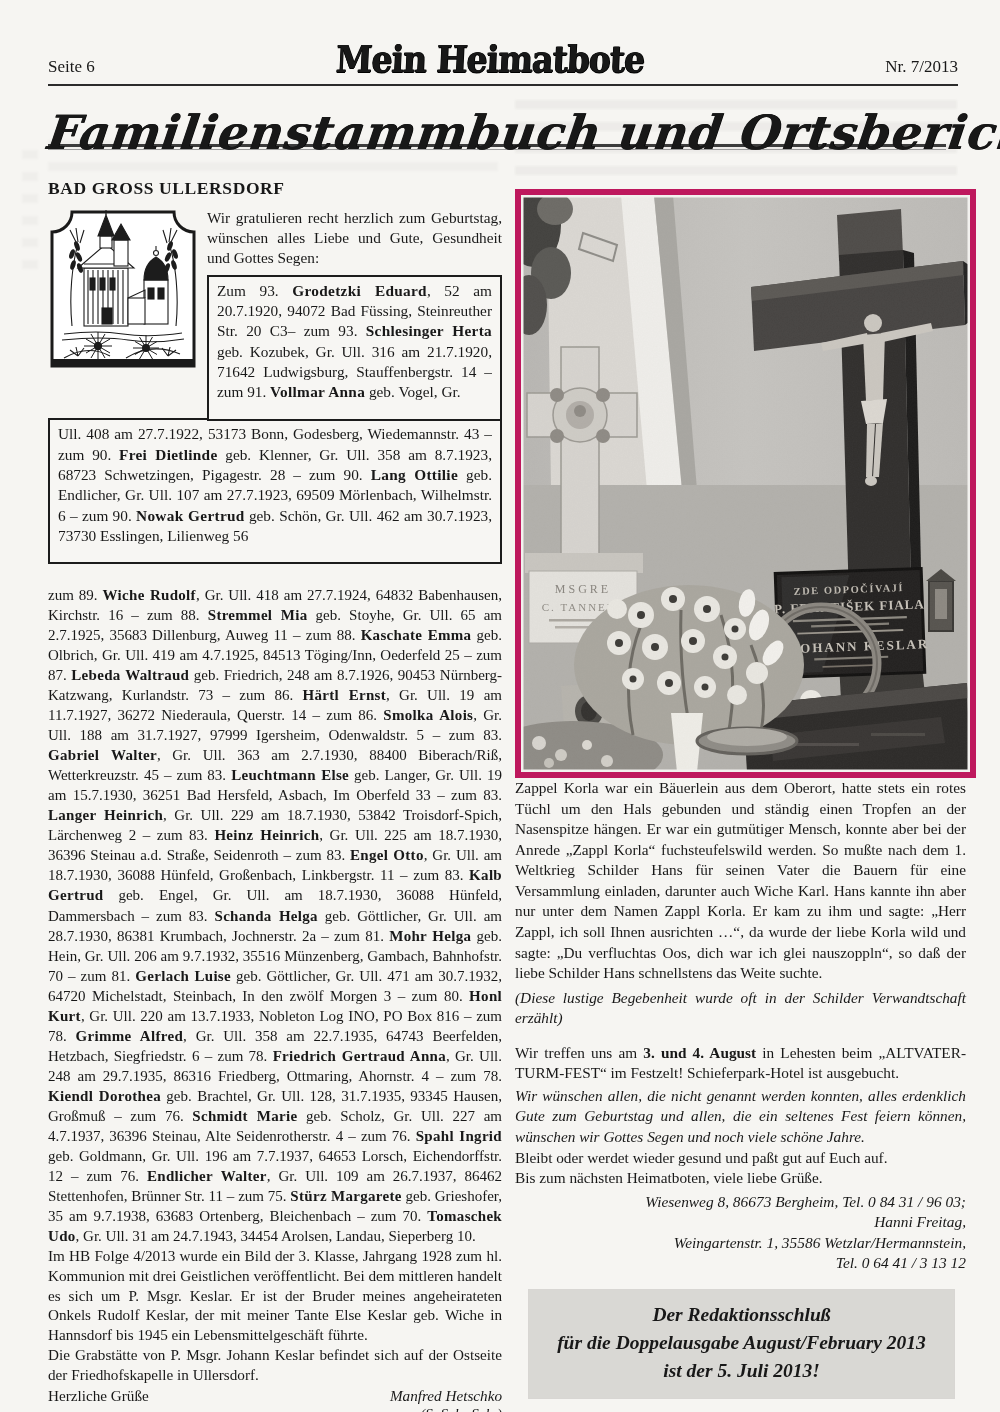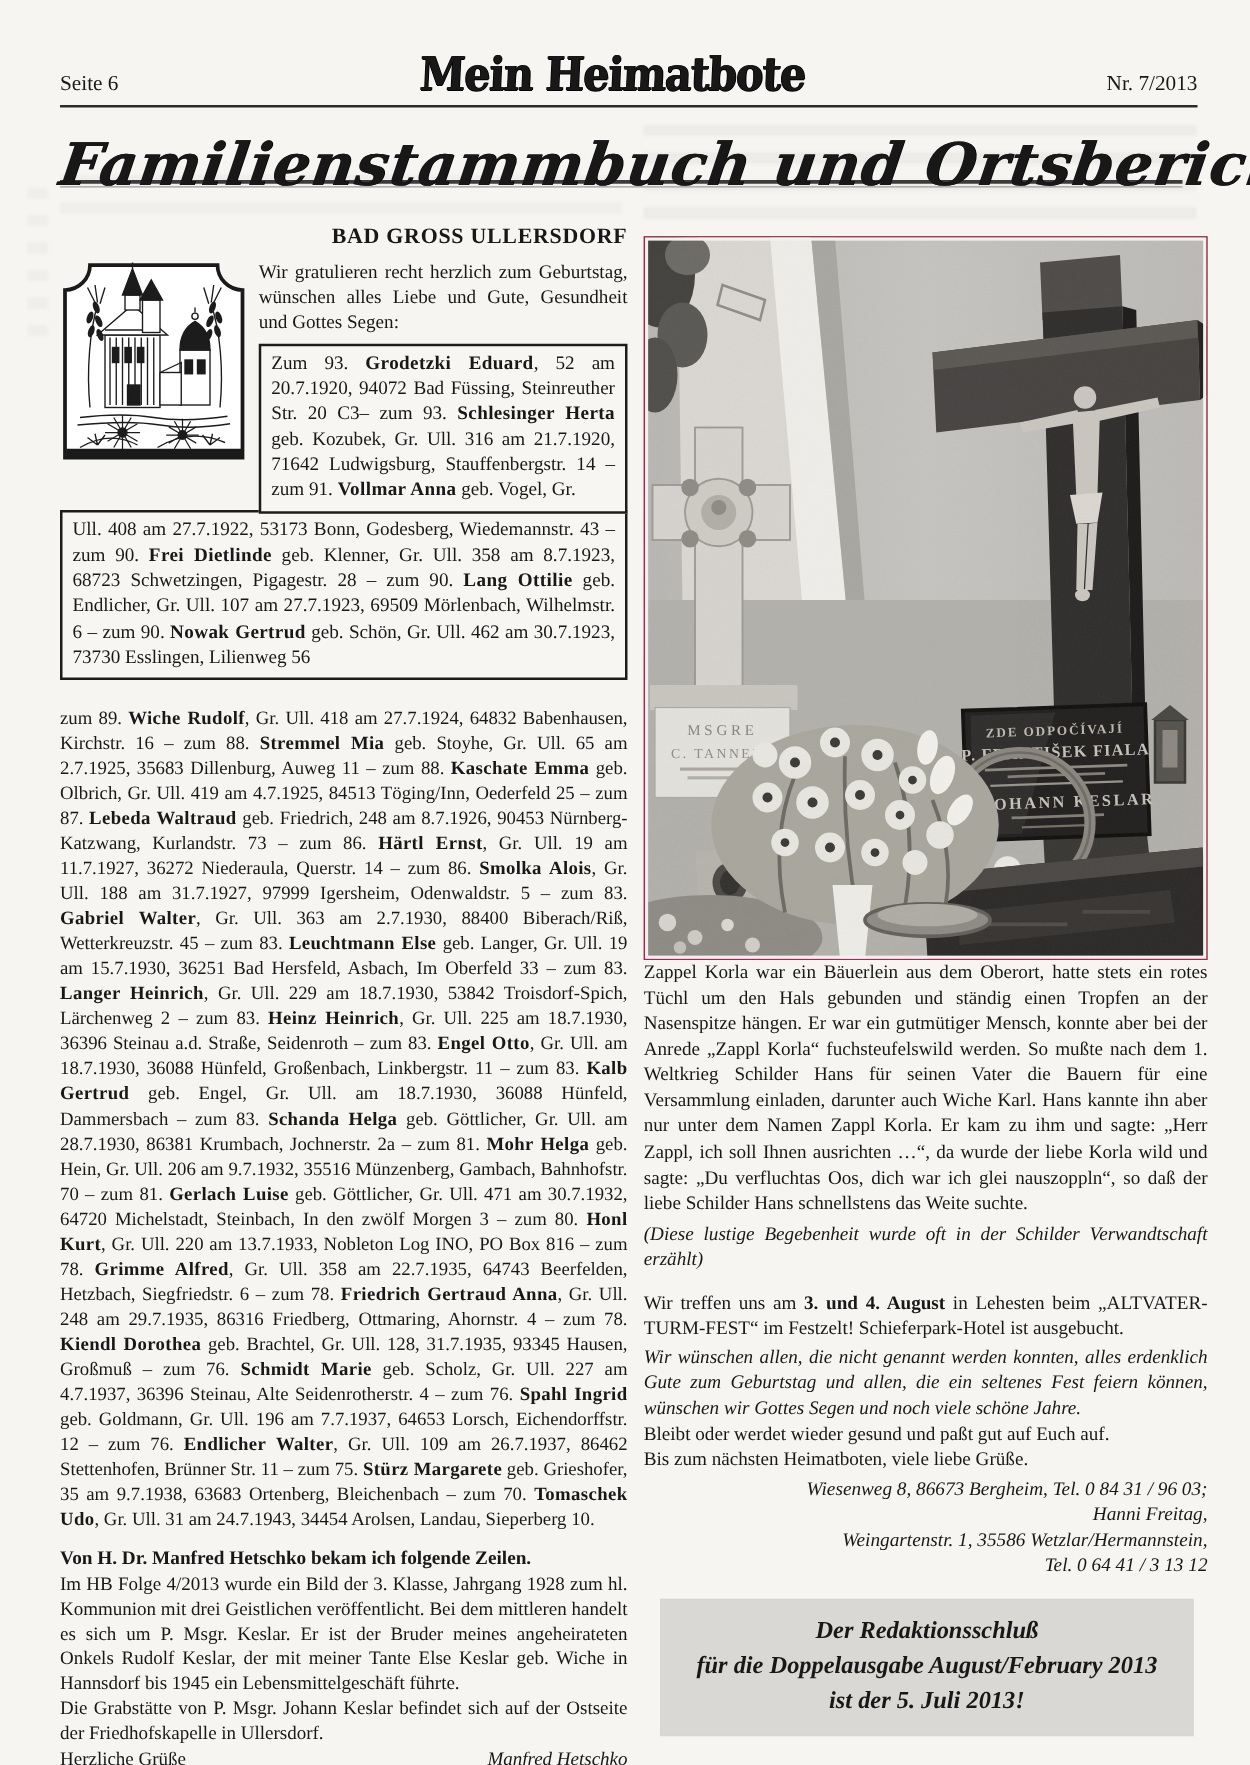--- a/index.html
+++ b/index.html
@@ -34,36 +34,36 @@
   .ghost{position:absolute;opacity:.5;filter:blur(1.2px);pointer-events:none;
     background:repeating-linear-gradient(180deg,rgba(130,128,124,.16) 0 9px,rgba(0,0,0,0) 9px 22px);}
   .ghost-a{left:515px;top:100px;width:442px;height:76px;}
   .ghost-b{left:48px;top:140px;width:450px;height:34px;opacity:.35;}
   .ghost-c{left:22px;top:150px;width:16px;height:120px;opacity:.35;}
   
   .columns{display:flex;gap:13px;padding:0 42px 0 48px;margin-top:6px;}
   .col-left{width:454px;flex:none;}
   .col-right{width:451px;flex:none;}
   
-  .town-heading{text-align:right;font-size:17.5px;font-weight:bold;letter-spacing:.6px;margin:10px 0 9px;}
+  .town-heading{text-align:left;font-size:17.5px;font-weight:bold;letter-spacing:.6px;margin:10px 0 9px;}
   .intro-grid{display:flex;gap:9px;align-items:flex-start;}
   .church-fig{width:150px;flex:none;}
   .intro-right{flex:1;min-width:0;}
   .intro-par{font-size:15.3px;line-height:1.3;text-align:justify;margin:0 0 7px;}
-  .bbox{border:2.5px solid #1c1c1c;padding:4px 8px 6px;font-size:15.3px;line-height:1.33;text-align:justify;background:#f7f6f3;}
+  .bbox{border:2.5px solid #1c1c1c;padding:4px 8px 16px;font-size:15.3px;line-height:1.33;text-align:justify;background:#f7f6f3;}
   .bbox2{margin-top:-2.5px;}
   .birthday-list{font-size:15px;line-height:1.335;text-align:justify;margin-top:21px;}
   .birthday-list b,.bbox b{letter-spacing:.3px;}
   .letter-heading{font-size:15.4px;font-weight:bold;margin:12px 0 2px;}
   .letter-par{font-size:15.2px;line-height:1.31;text-align:justify;margin:0;}
   .sig-row{display:flex;justify-content:space-between;font-size:15.2px;margin-top:2px;}
   .sig-name{font-style:italic;}
   .sig-line2{text-align:right;font-style:italic;font-size:15.2px;}
   
-  .photo-frame{width:449px;height:577px;border:1px solid #be185d;background:#4d7c0f;margin-top:21px;}
+  .photo-frame{width:449px;height:577px;border:6px solid #be185d;background:#fef9c3;margin-top:21px;}
   .photo-frame svg{display:block;width:100%;height:100%;}
   .anecdote-heading{font-size:15.6px;font-weight:bold;margin:7px 0 2px;}
   .rpar{font-size:15.3px;line-height:1.345;text-align:justify;margin:0;}
   .note-par{font-style:italic;margin-top:4px;}
   .meet-par{margin-top:14px;}
   .wish-par{margin-top:2px;font-style:italic;}
   .plain{text-align:left;}
   .signature-block{text-align:right;font-style:italic;font-size:15.4px;line-height:1.33;margin-top:3px;}
   .deadline-box{background:#d9d8d4;margin:16px 12px 0 14px;padding:11px 6px 13px;text-align:center;
     font-weight:bold;font-style:italic;font-size:19.5px;line-height:1.45;
@@ -165,21 +165,20 @@
       </div>
       <div class="intro-right">
         <p class="intro-par">Wir gratulieren recht herzlich zum Geburtstag, wünschen alles Liebe und Gute, Gesundheit und Gottes Segen:</p>
         <div class="bbox"><span>Zum 93. </span><b>Grodetzki Eduard</b><span>, 52 am 20.7.1920, 94072 Bad Füssing, Steinreuther Str. 20 C3– zum 93. </span><b>Schlesinger Herta</b><span> geb. Kozubek, Gr. Ull. 316 am 21.7.1920, 71642 Ludwigsburg, Stauffenbergstr. 14 – zum 91. </span><b>Vollmar Anna</b><span> geb. Vogel, Gr.</span></div>
       </div>
     </div>
     <div class="bbox bbox2"><span>Ull. 408 am 27.7.1922, 53173 Bonn, Godesberg, Wiedemannstr. 43 – zum 90. </span><b>Frei Dietlinde</b><span> geb. Klenner, Gr. Ull. 358 am 8.7.1923, 68723 Schwetzingen, Pigagestr. 28 – zum 90. </span><b>Lang Ottilie</b><span> geb. Endlicher, Gr. Ull. 107 am 27.7.1923, 69509 Mörlenbach, Wilhelmstr. 6 – zum 90. </span><b>Nowak Gertrud</b><span> geb. Schön, Gr. Ull. 462 am 30.7.1923, 73730 Esslingen, Lilienweg 56</span></div>
 
     <div class="birthday-list"><span>zum 89. </span><b>Wiche Rudolf</b><span>, Gr. Ull. 418 am 27.7.1924, 64832 Babenhausen, Kirchstr. 16 – zum 88. </span><b>Stremmel Mia</b><span> geb. Stoyhe, Gr. Ull. 65 am 2.7.1925, 35683 Dillenburg, Auweg 11 – zum 88. </span><b>Kaschate Emma</b><span> geb. Olbrich, Gr. Ull. 419 am 4.7.1925, 84513 Töging/Inn, Oederfeld 25 – zum 87. </span><b>Lebeda Waltraud</b><span> geb. Friedrich, 248 am 8.7.1926, 90453 Nürnberg-Katzwang, Kurlandstr. 73 – zum 86. </span><b>Härtl Ernst</b><span>, Gr. Ull. 19 am 11.7.1927, 36272 Niederaula, Querstr. 14 – zum 86. </span><b>Smolka Alois</b><span>, Gr. Ull. 188 am 31.7.1927, 97999 Igersheim, Odenwaldstr. 5 – zum 83. </span><b>Gabriel Walter</b><span>, Gr. Ull. 363 am 2.7.1930, 88400 Biberach/Riß, Wetterkreuzstr. 45 – zum 83. </span><b>Leuchtmann Else</b><span> geb. Langer, Gr. Ull. 19 am 15.7.1930, 36251 Bad Hersfeld, Asbach, Im Oberfeld 33 – zum 83. </span><b>Langer Heinrich</b><span>, Gr. Ull. 229 am 18.7.1930, 53842 Troisdorf-Spich, Lärchenweg 2 – zum 83. </span><b>Heinz Heinrich</b><span>, Gr. Ull. 225 am 18.7.1930, 36396 Steinau a.d. Straße, Seidenroth – zum 83. </span><b>Engel Otto</b><span>, Gr. Ull. am 18.7.1930, 36088 Hünfeld, Großenbach, Linkbergstr. 11 – zum 83. </span><b>Kalb Gertrud</b><span> geb. Engel, Gr. Ull. am 18.7.1930, 36088 Hünfeld, Dammersbach – zum 83. </span><b>Schanda Helga</b><span> geb. Göttlicher, Gr. Ull. am 28.7.1930, 86381 Krumbach, Jochnerstr. 2a – zum 81. </span><b>Mohr Helga</b><span> geb. Hein, Gr. Ull. 206 am 9.7.1932, 35516 Münzenberg, Gambach, Bahnhofstr. 70 – zum 81. </span><b>Gerlach Luise</b><span> geb. Göttlicher, Gr. Ull. 471 am 30.7.1932, 64720 Michelstadt, Steinbach, In den zwölf Morgen 3 – zum 80. </span><b>Honl Kurt</b><span>, Gr. Ull. 220 am 13.7.1933, Nobleton Log INO, PO Box 816 – zum 78. </span><b>Grimme Alfred</b><span>, Gr. Ull. 358 am 22.7.1935, 64743 Beerfelden, Hetzbach, Siegfriedstr. 6 – zum 78. </span><b>Friedrich Gertraud Anna</b><span>, Gr. Ull. 248 am 29.7.1935, 86316 Friedberg, Ottmaring, Ahornstr. 4 – zum 78. </span><b>Kiendl Dorothea</b><span> geb. Brachtel, Gr. Ull. 128, 31.7.1935, 93345 Hausen, Großmuß – zum 76. </span><b>Schmidt Marie</b><span> geb. Scholz, Gr. Ull. 227 am 4.7.1937, 36396 Steinau, Alte Seidenrotherstr. 4 – zum 76. </span><b>Spahl Ingrid</b><span> geb. Goldmann, Gr. Ull. 196 am 7.7.1937, 64653 Lorsch, Eichendorffstr. 12 – zum 76. </span><b>Endlicher Walter</b><span>, Gr. Ull. 109 am 26.7.1937, 86462 Stettenhofen, Brünner Str. 11 – zum 75. </span><b>Stürz Margarete</b><span> geb. Grieshofer, 35 am 9.7.1938, 63683 Ortenberg, Bleichenbach – zum 70. </span><b>Tomaschek Udo</b><span>, Gr. Ull. 31 am 24.7.1943, 34454 Arolsen, Landau, Sieperberg 10.</span></div>
 
-    <div class="letter-heading">Von H. Dr. Manfred Hetschko bekam ich folgende Zeilen.</div>
     <p class="letter-par">Im HB Folge 4/2013 wurde ein Bild der 3. Klasse, Jahrgang 1928 zum hl. Kommunion mit drei Geistlichen veröffentlicht. Bei dem mittleren handelt es sich um P. Msgr. Keslar. Er ist der Bruder meines angeheirateten Onkels Rudolf Keslar, der mit meiner Tante Else Keslar geb. Wiche in Hannsdorf bis 1945 ein Lebensmittelgeschäft führte.</p>
     <p class="letter-par">Die Grabstätte von P. Msgr. Johann Keslar befindet sich auf der Ostseite der Friedhofskapelle in Ullersdorf.</p>
     <div class="sig-row">
       <span>Herzliche Grüße</span>
       <span class="sig-name">Manfred Hetschko</span>
     </div>
     <div class="sig-line2">(S. Sch.-Sch.)</div>
   </div>
 
   <div class="col-right">

